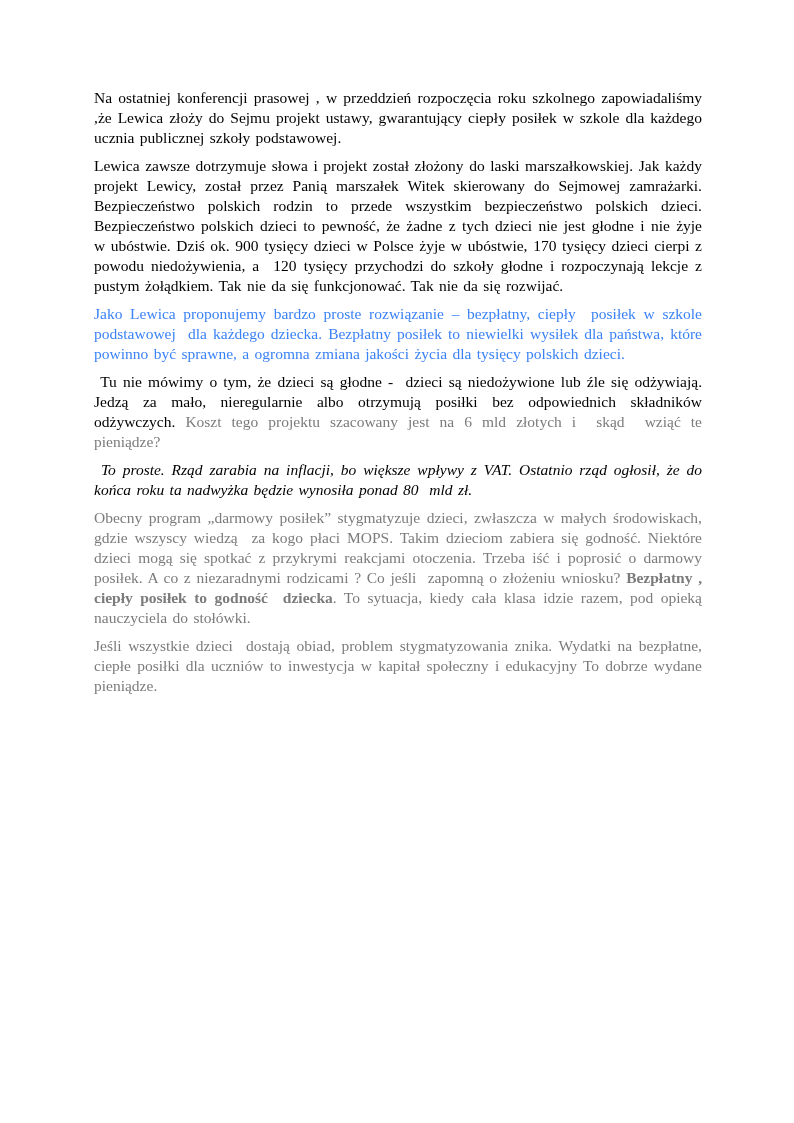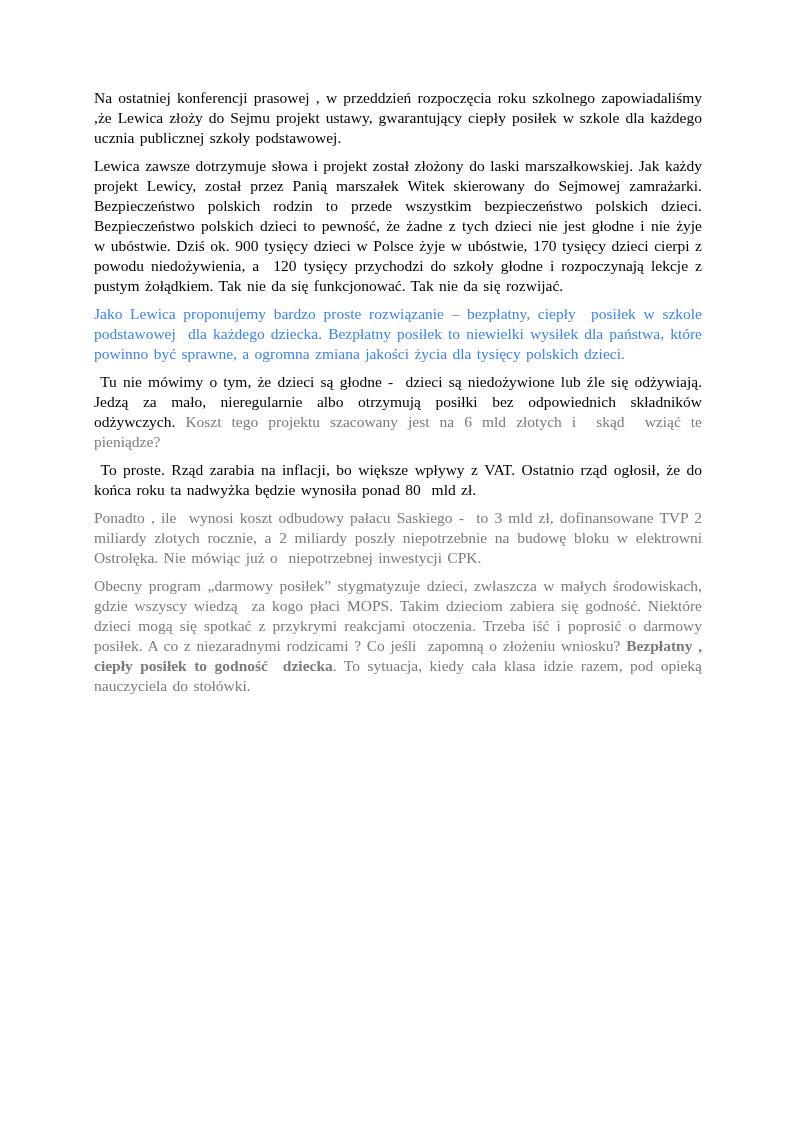--- a/index.html
+++ b/index.html
@@ -36,17 +36,17 @@
 </style>
 </head>
 <body>
 
 <div class="page">
   <div class="content">
       <p class="para"><span style="color: rgb(0, 0, 0);">Na ostatniej konferencji prasowej , w przeddzień rozpoczęcia roku szkolnego zapowiadaliśmy ,że Lewica złoży do Sejmu projekt ustawy, gwarantujący ciepły posiłek w szkole dla każdego ucznia publicznej szkoły podstawowej.</span></p>
       <p class="para"><span style="color: rgb(0, 0, 0);">Lewica zawsze dotrzymuje słowa i projekt został złożony do laski marszałkowskiej. Jak każdy projekt Lewicy, został przez Panią marszałek Witek skierowany do Sejmowej zamrażarki. Bezpieczeństwo polskich rodzin to przede wszystkim bezpieczeństwo polskich dzieci. Bezpieczeństwo polskich dzieci to pewność, że żadne z tych dzieci nie jest głodne i nie żyje w ubóstwie. Dziś ok. 900 tysięcy dzieci w Polsce żyje w ubóstwie, 170 tysięcy dzieci cierpi z powodu niedożywienia, a  120 tysięcy przychodzi do szkoły głodne i rozpoczynają lekcje z pustym żołądkiem. Tak nie da się funkcjonować. Tak nie da się rozwijać.</span></p>
       <p class="para"><span style="color: #3b82f6;">Jako Lewica proponujemy bardzo proste rozwiązanie – bezpłatny, ciepły  posiłek w szkole podstawowej  dla każdego dziecka. Bezpłatny posiłek to niewielki wysiłek dla państwa, które powinno być sprawne, a ogromna zmiana jakości życia dla tysięcy polskich dzieci.</span></p>
       <p class="para"><span style="color: rgb(0, 0, 0);"> Tu nie mówimy o tym, że dzieci są głodne -  dzieci są niedożywione lub źle się odżywiają. Jedzą za mało, nieregularnie albo otrzymują posiłki bez odpowiednich składników odżywczych.</span><span style="color: rgb(123, 123, 123);"> Koszt tego projektu szacowany jest na 6 mld złotych i  skąd  wziąć te  pieniądze?</span></p>
-      <p class="para"><span style="color: rgb(0, 0, 0);"> To proste. Rząd zarabia na inflacji, bo większe wpływy z VAT. Ostatnio rząd ogłosił, że do końca roku ta nadwyżka będzie wynosiła ponad 80  mld zł.</span></p>
-      <p class="para"><span style="color: rgb(123, 123, 123);">Ponadto , ile  wynosi koszt odbudowy pałacu Saskiego -  to 3 mld zł, dofinansowane TVP 2 miliardy złotych rocznie, a 2 miliardy poszły niepotrzebnie na budowę bloku w elektrowni Ostrołęka. Nie mówiąc już o  niepotrzebnej inwestycji CPK.</span></p>
+      <p class="para"><span style="color: rgb(0, 0, 0); font-style: italic;"> To proste. Rząd zarabia na inflacji, bo większe wpływy z VAT. Ostatnio rząd ogłosił, że do końca roku ta nadwyżka będzie wynosiła ponad 80  mld zł.</span></p>
       <p class="para"><span style="color: rgb(123, 123, 123);">Obecny program „darmowy posiłek” stygmatyzuje dzieci, zwłaszcza w małych środowiskach, gdzie wszyscy wiedzą  za kogo płaci MOPS. Takim dzieciom zabiera się godność. Niektóre  dzieci mogą się spotkać z przykrymi reakcjami otoczenia. Trzeba iść i poprosić o darmowy posiłek. A co z niezaradnymi rodzicami ? Co jeśli  zapomną o złożeniu wniosku? </span><span class="bold" style="color: rgb(123, 123, 123);">Bezpłatny , ciepły posiłek to godność  dziecka</span><span style="color: rgb(123, 123, 123);">. To sytuacja, kiedy cała klasa idzie razem, pod opieką nauczyciela do stołówki.</span></p>
+      <p class="para"><span style="color: rgb(123, 123, 123);">Jeśli wszystkie dzieci  dostają obiad, problem stygmatyzowania znika. Wydatki na bezpłatne, ciepłe posiłki dla uczniów to inwestycja w kapitał społeczny i edukacyjny To dobrze wydane pieniądze.</span></p>
     </div>
 </div>
 
 </body></html>

